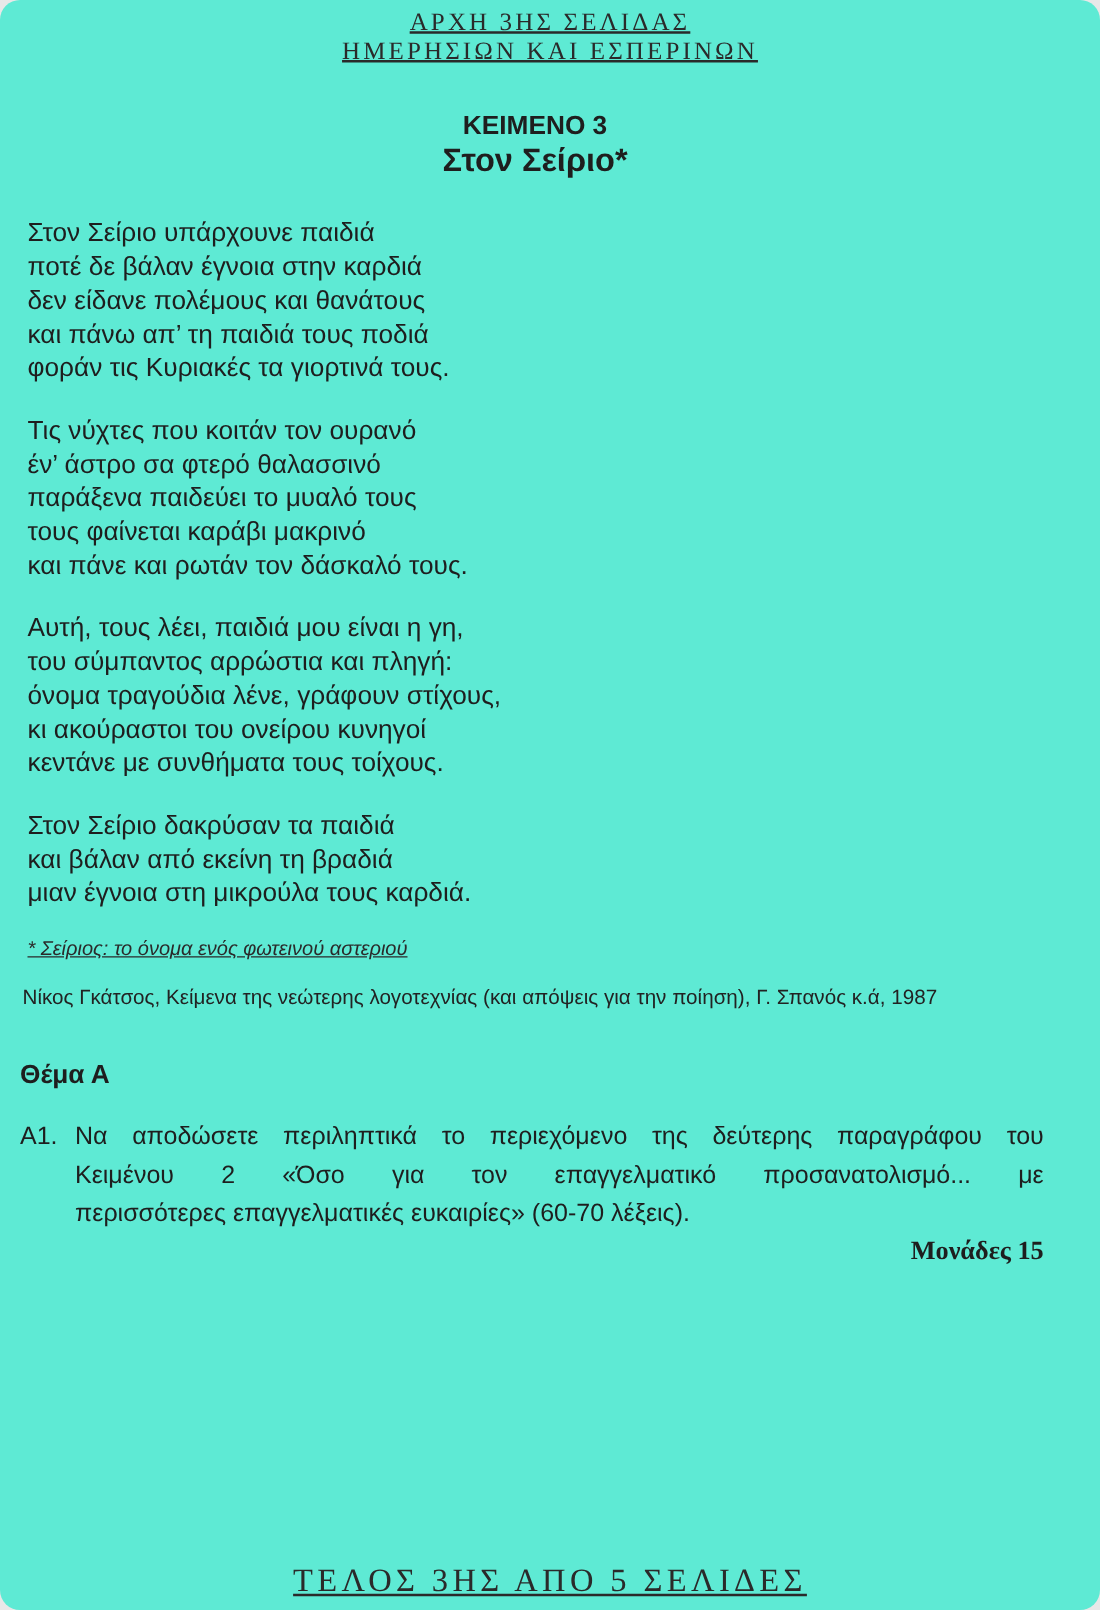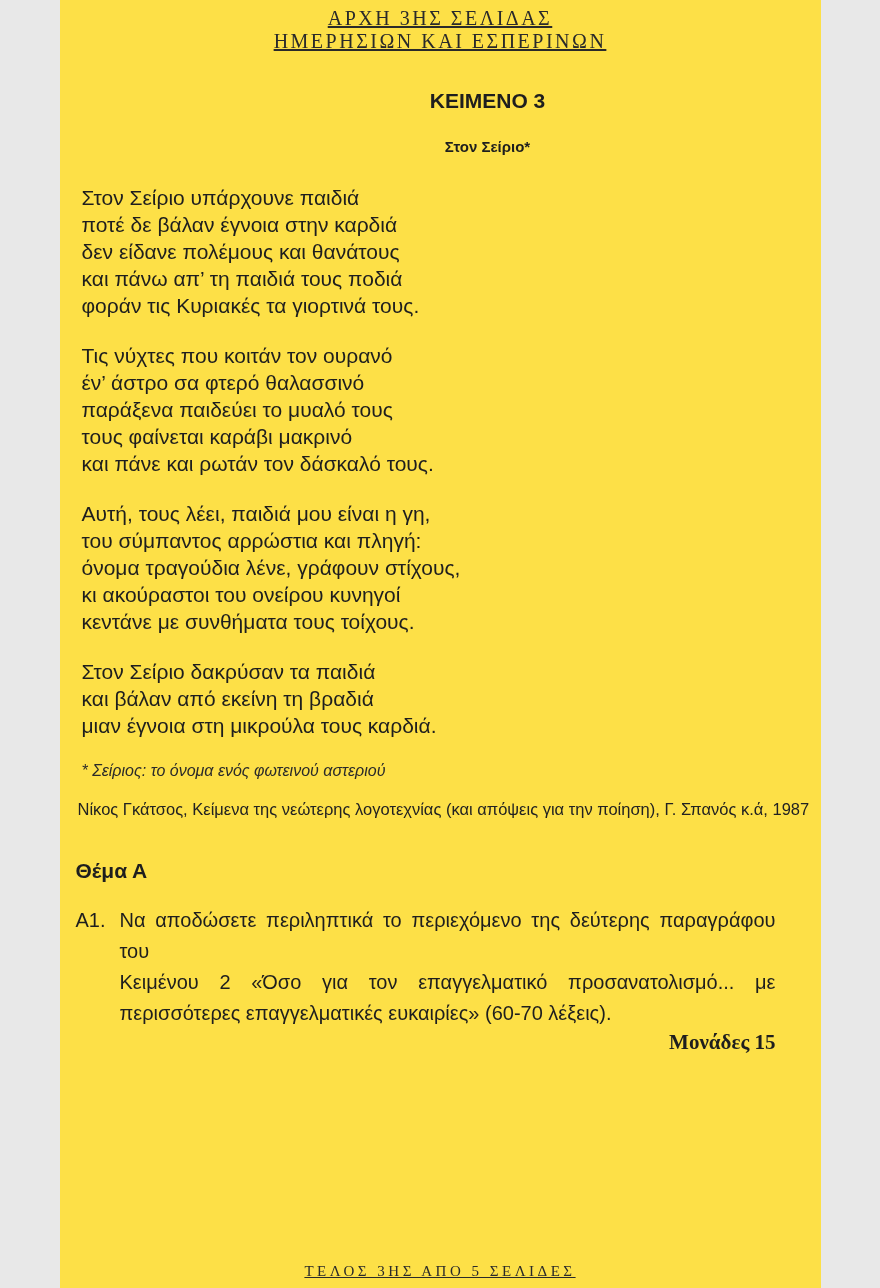--- a/index.html
+++ b/index.html
@@ -1,72 +1,73 @@
 <!DOCTYPE html>
 <html lang="el"><head>
 <meta charset="utf-8">
 <style>
   html,body { margin:0; padding:0; background:#e8e8e8; }
   .page {
     position:relative;
-    width:761px; height:1288px;
+    width:880px; height:1288px;
     margin:0 auto;
-    background:#fde047;
+    background:#5eead4;
     color:#1e1e1e;
     font-family:"Liberation Sans", sans-serif;
     overflow:hidden;
+    border-radius:16px;
   }
   
   .page-header {
     padding-top:7px;
     text-align:center;
     font-family:"Liberation Serif", serif;
     font-size:20px;
     line-height:23px;
     letter-spacing:2.5px;
     color:#2a2a2a;
   }
   .page-header .hline { text-decoration:underline; }
   .page-footer {
     position:absolute;
     left:0; right:0; bottom:8px;
     text-align:center;
     font-family:"Liberation Serif", serif;
-    font-size:15px;
+    font-size:26px;
     letter-spacing:3.5px;
     color:#2a2a2a;
     text-decoration:underline;
   }
   
   .center-block { width:856px; text-align:center; }
   .text-label {
     margin-top:36px;
     font-size:21px;
     font-weight:bold;
   }
   .poem-title {
-    margin-top:25px;
-    font-size:15px;
+    font-size:26px;
     font-weight:bold;
   }
   
   .poem {
     margin-top:29px;
     margin-left:22px;
     font-size:21px;
     line-height:27px;
   }
   .stanza { margin-bottom:23px; }
   
   .poem-footnote {
     margin-top:21px;
     margin-left:22px;
     font-size:16px;
     font-style:italic;
     color:#2a2a2a;
+    text-decoration:underline;
   }
   .source-citation {
     margin-top:20px;
     margin-left:18px;
     font-size:16.5px;
     color:#222;
     white-space:nowrap;
   }
   .source-citation .it { }
   

